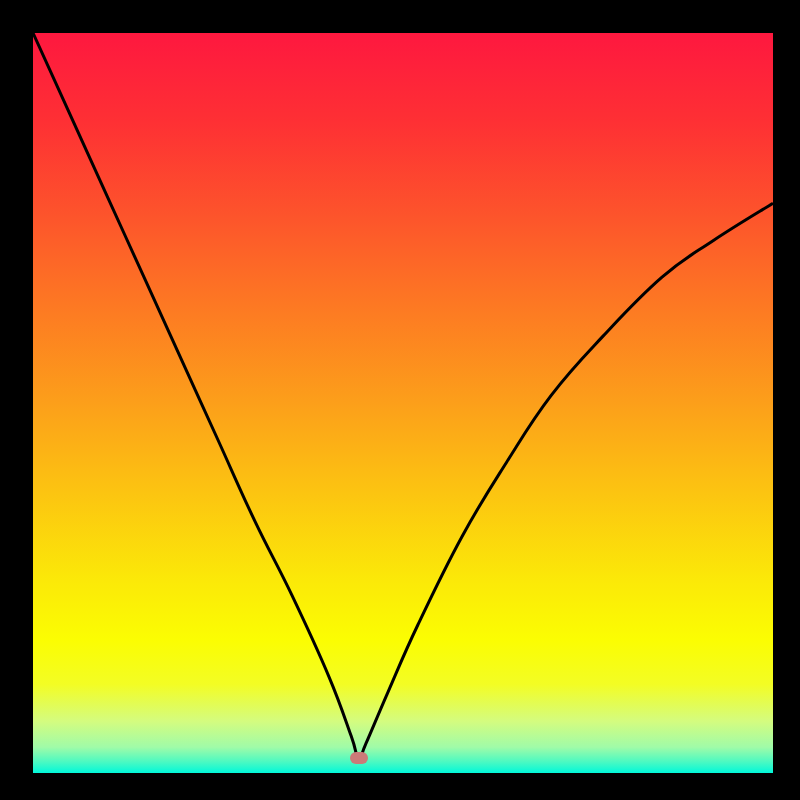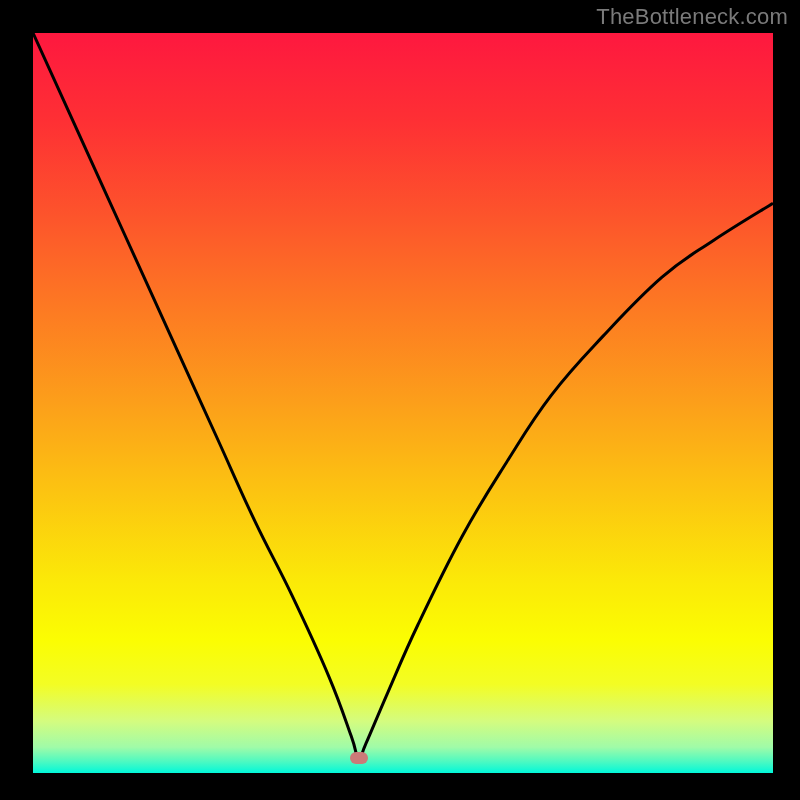--- a/index.html
+++ b/index.html
@@ -55,21 +55,20 @@
     height: 12px;
     border-radius: 6px;
     transform: translate(-50%, -50%);
   }
 </style>
 </head>
 <body>
 
 <div class="frame">
 
-  <div class="watermark">TheBottleneck.com</div>
 
   <div class="plot-area">
 
     <svg class="gradient-bg" viewBox="0 0 740 740" preserveAspectRatio="none">
       <defs>
         <linearGradient id="bg-grad" x1="0" y1="0" x2="0" y2="1">
         <stop offset="0%" stop-color="#fe183f"></stop>
             <stop offset="12%" stop-color="#fe3034"></stop>
             <stop offset="25%" stop-color="#fd552b"></stop>
             <stop offset="38%" stop-color="#fd7c22"></stop>

